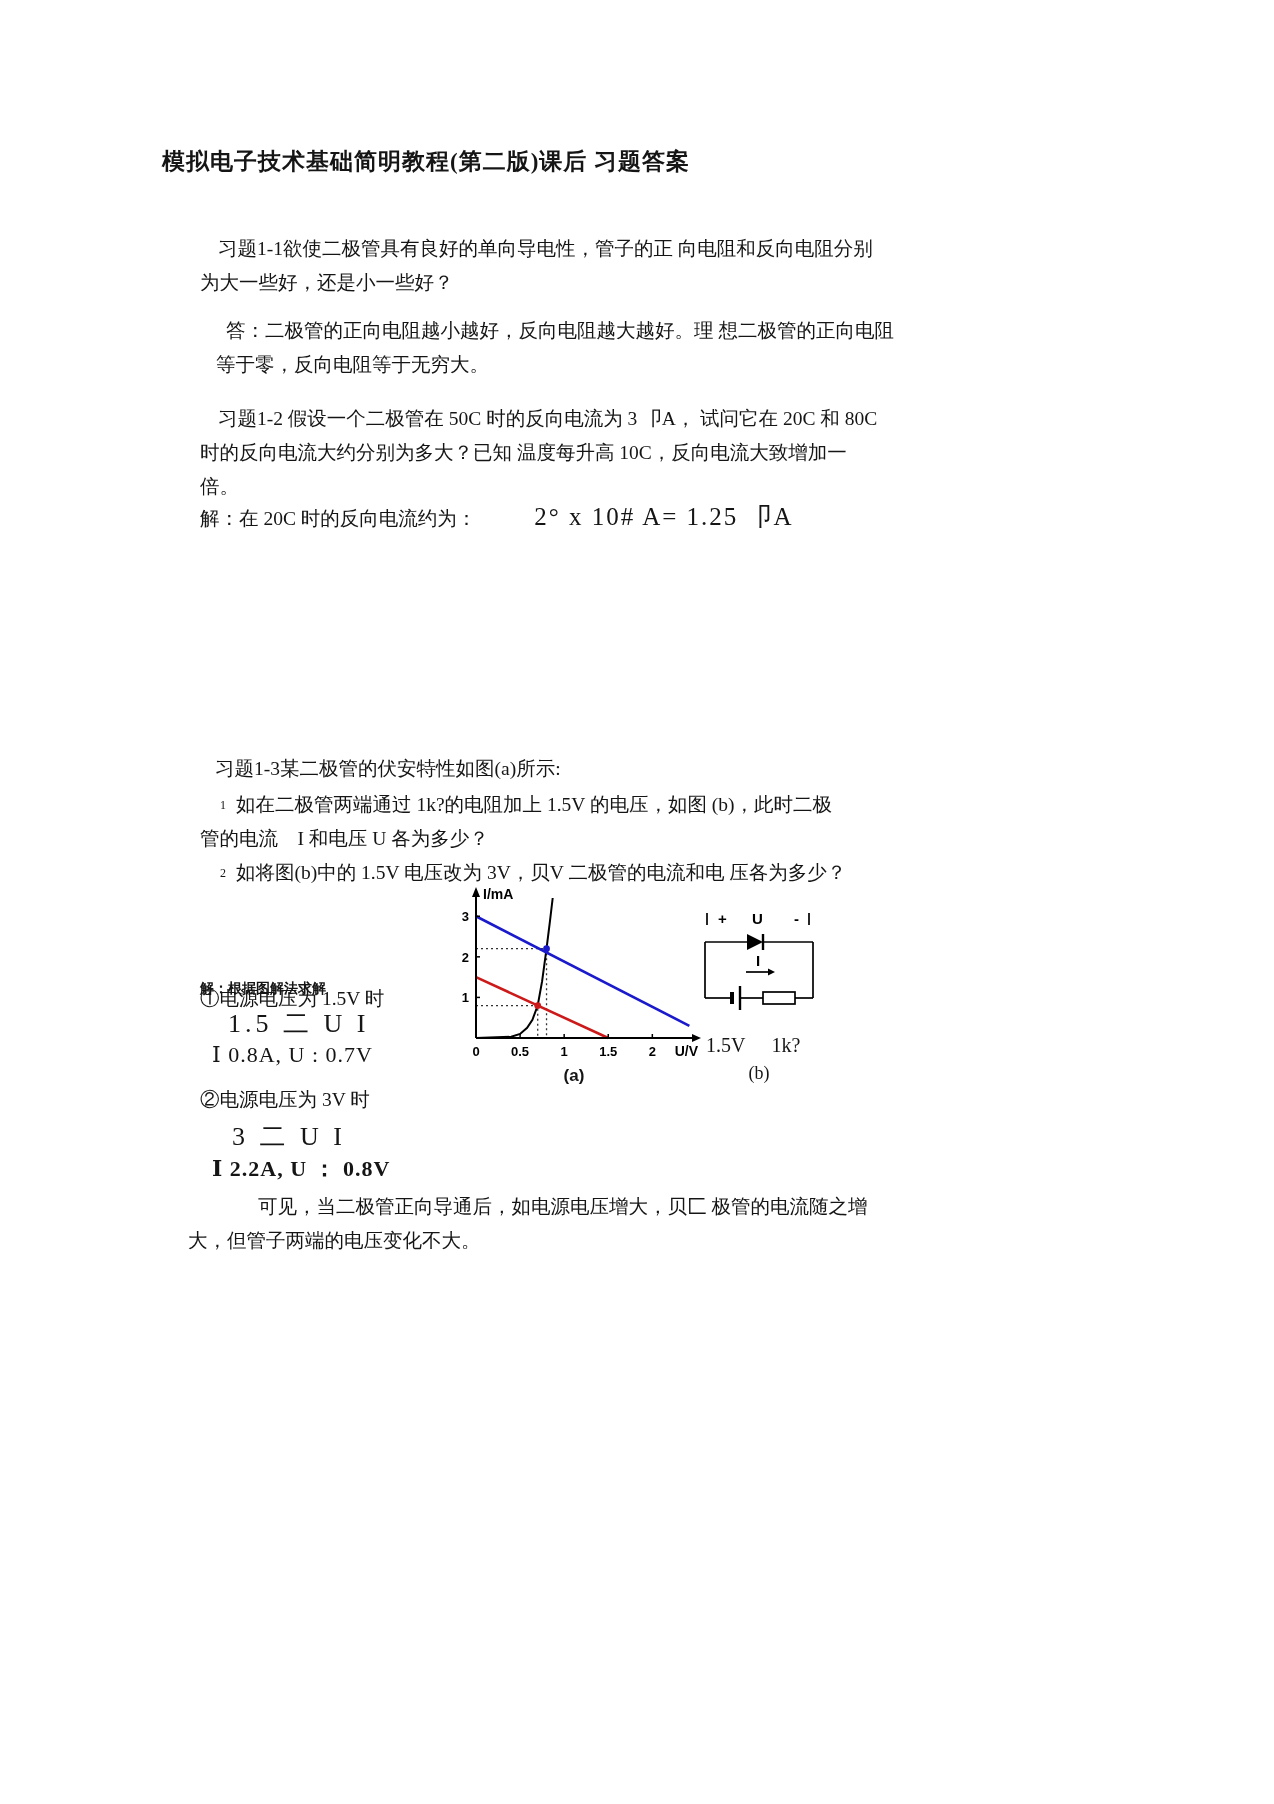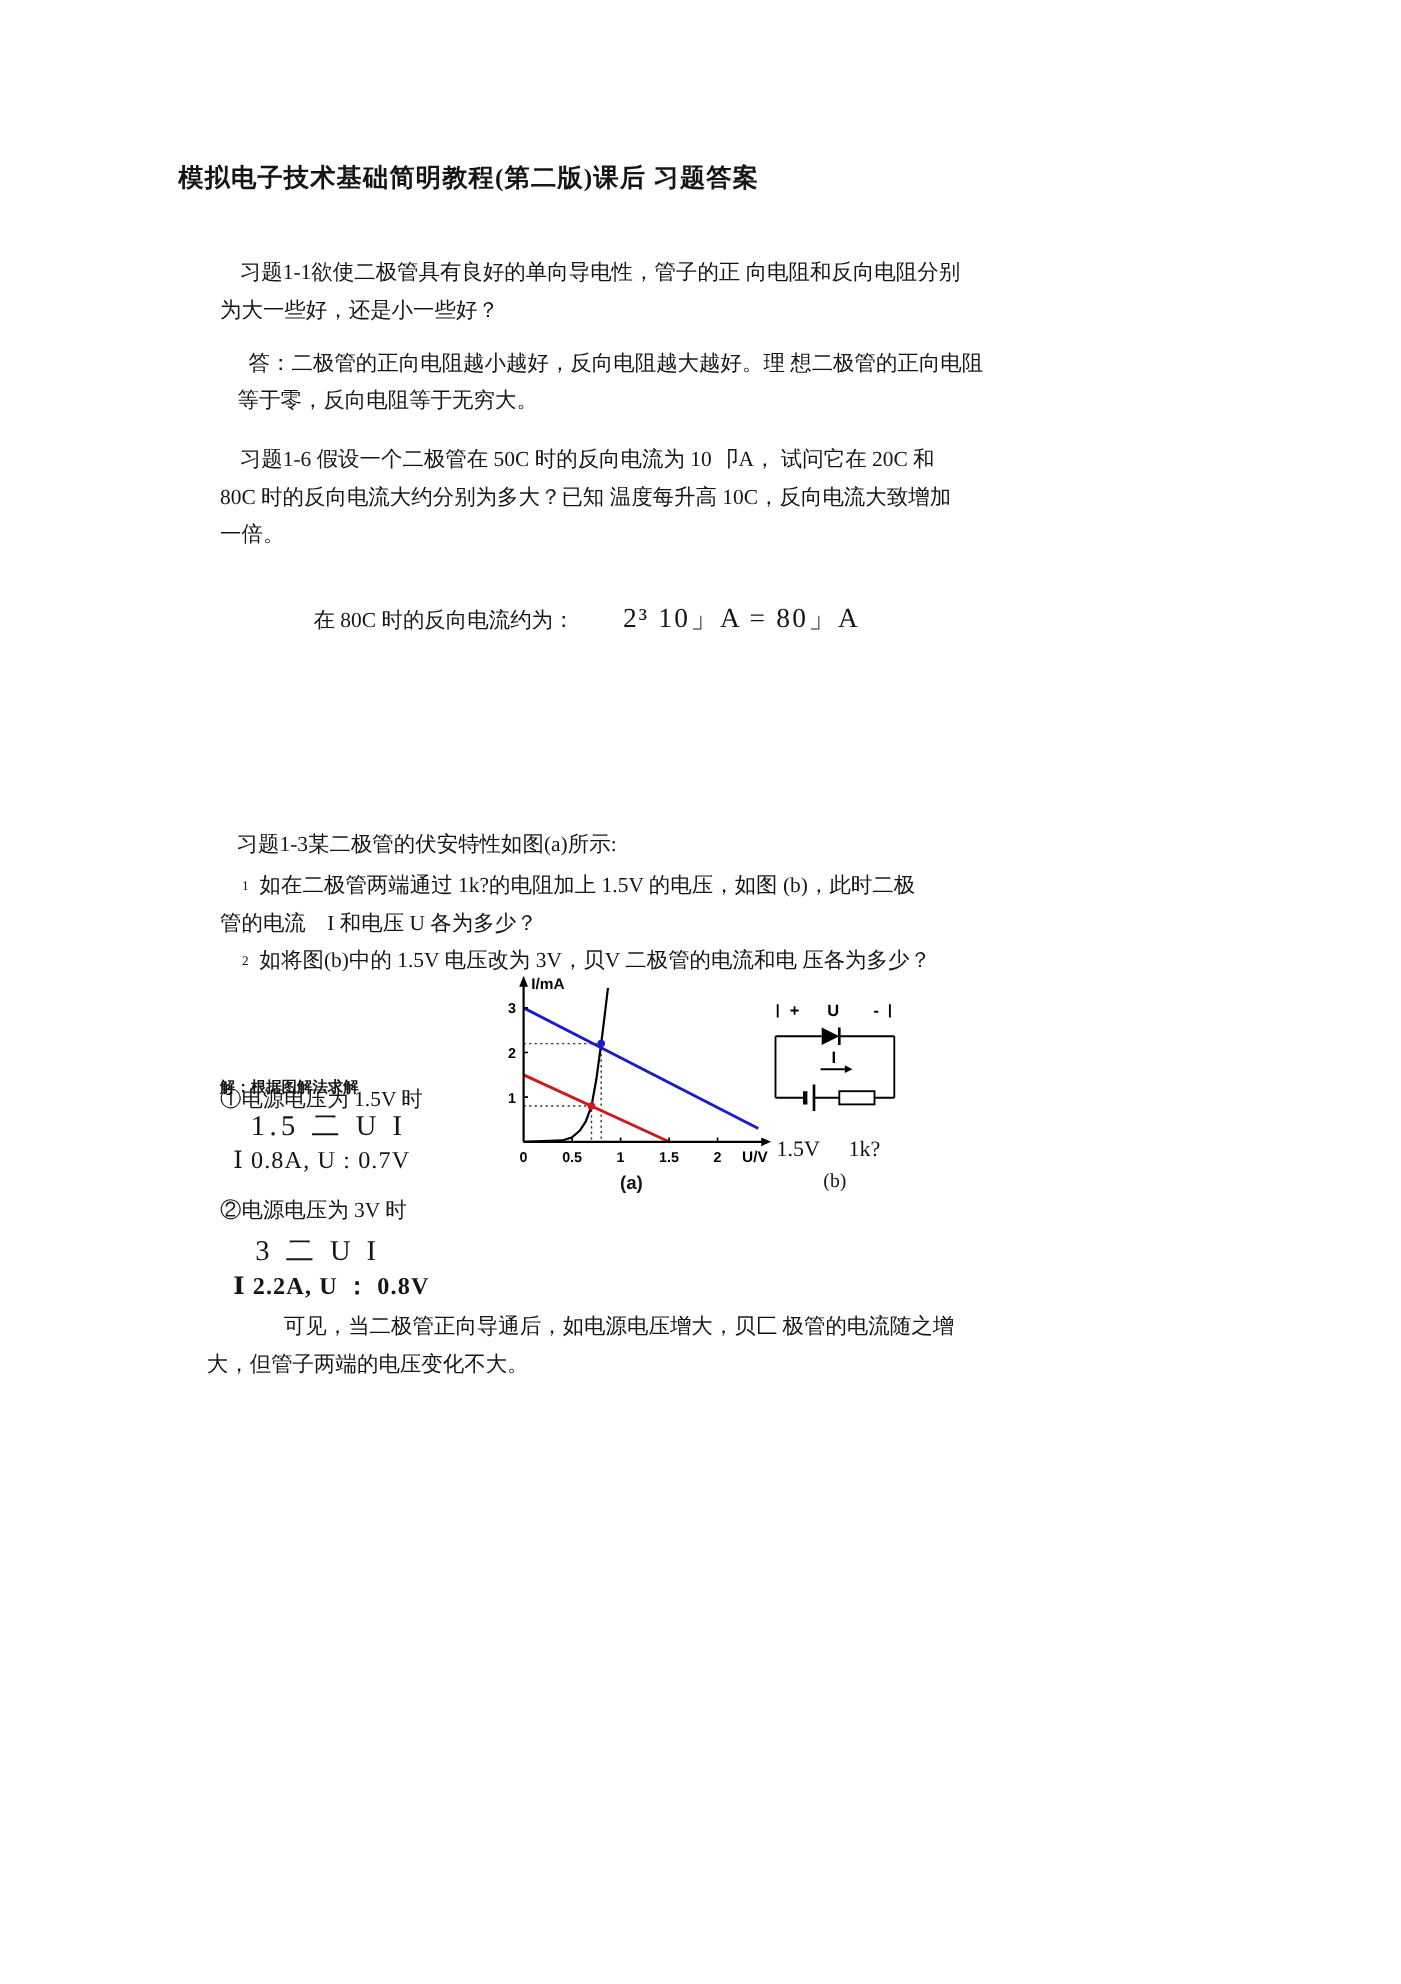--- a/index.html
+++ b/index.html
@@ -98,26 +98,26 @@
 <body>
 
 <div class="page">
 
   <h1 class="abs doc-title">模拟电子技术基础简明教程(第二版)课后 习题答案</h1>
 
   <p class="abs para q11">习题1-1欲使二极管具有良好的单向导电性，管子的正 向电阻和反向电阻分别为大一些好，还是小一些好？</p>
 
   <p class="abs para a11">答：二极管的正向电阻越小越好，反向电阻越大越好。理 想二极管的正向电阻等于零，反向电阻等于无穷大。</p>
 
-  <p class="abs para q12">习题1-6 假设一个二极管在 50C 时的反向电流为 10 卩A， 试问它在 20C 和 80C 时的反向电流大约分别为多大？已知 温度每升高 10C，反向电流大致增加一倍。</p>
-
-
-  <div class="abs sol-line sol12b">
-    <span>在 80C 时的反向电流约为：</span><span class="math">2³ 10」A = 80」A</span>
+  <p class="abs para q12">习题1-2 假设一个二极管在 50C 时的反向电流为 3 卩A， 试问它在 20C 和 80C 时的反向电流大约分别为多大？已知 温度每升高 10C，反向电流大致增加一倍。</p>
+
+  <div class="abs sol-line sol12a">
+    <span>解：在 20C 时的反向电流约为：</span><span class="math">2° x 10# A= 1.25 卩A</span>
   </div>
+
 
   <p class="abs para q13">习题1-3某二极管的伏安特性如图(a)所示:</p>
 
   <p class="abs list-item item1"><span class="item-marker">1</span><span>如在二极管两端通过 1k?的电阻加上 1.5V 的电压，如图 (b)，此时二极管的电流　I 和电压 U 各为多少？</span></p>
 
   <p class="abs list-item item2"><span class="item-marker">2</span><span>如将图(b)中的 1.5V 电压改为 3V，贝V 二极管的电流和电 压各为多少？</span></p>
 
   <div class="abs sol13-intro">解：根据图解法求解</div>
   <div class="abs sol13-case1">①电源电压为 1.5V 时</div>
   <div class="abs sol13-eq1">1.5 二 U  I</div>

